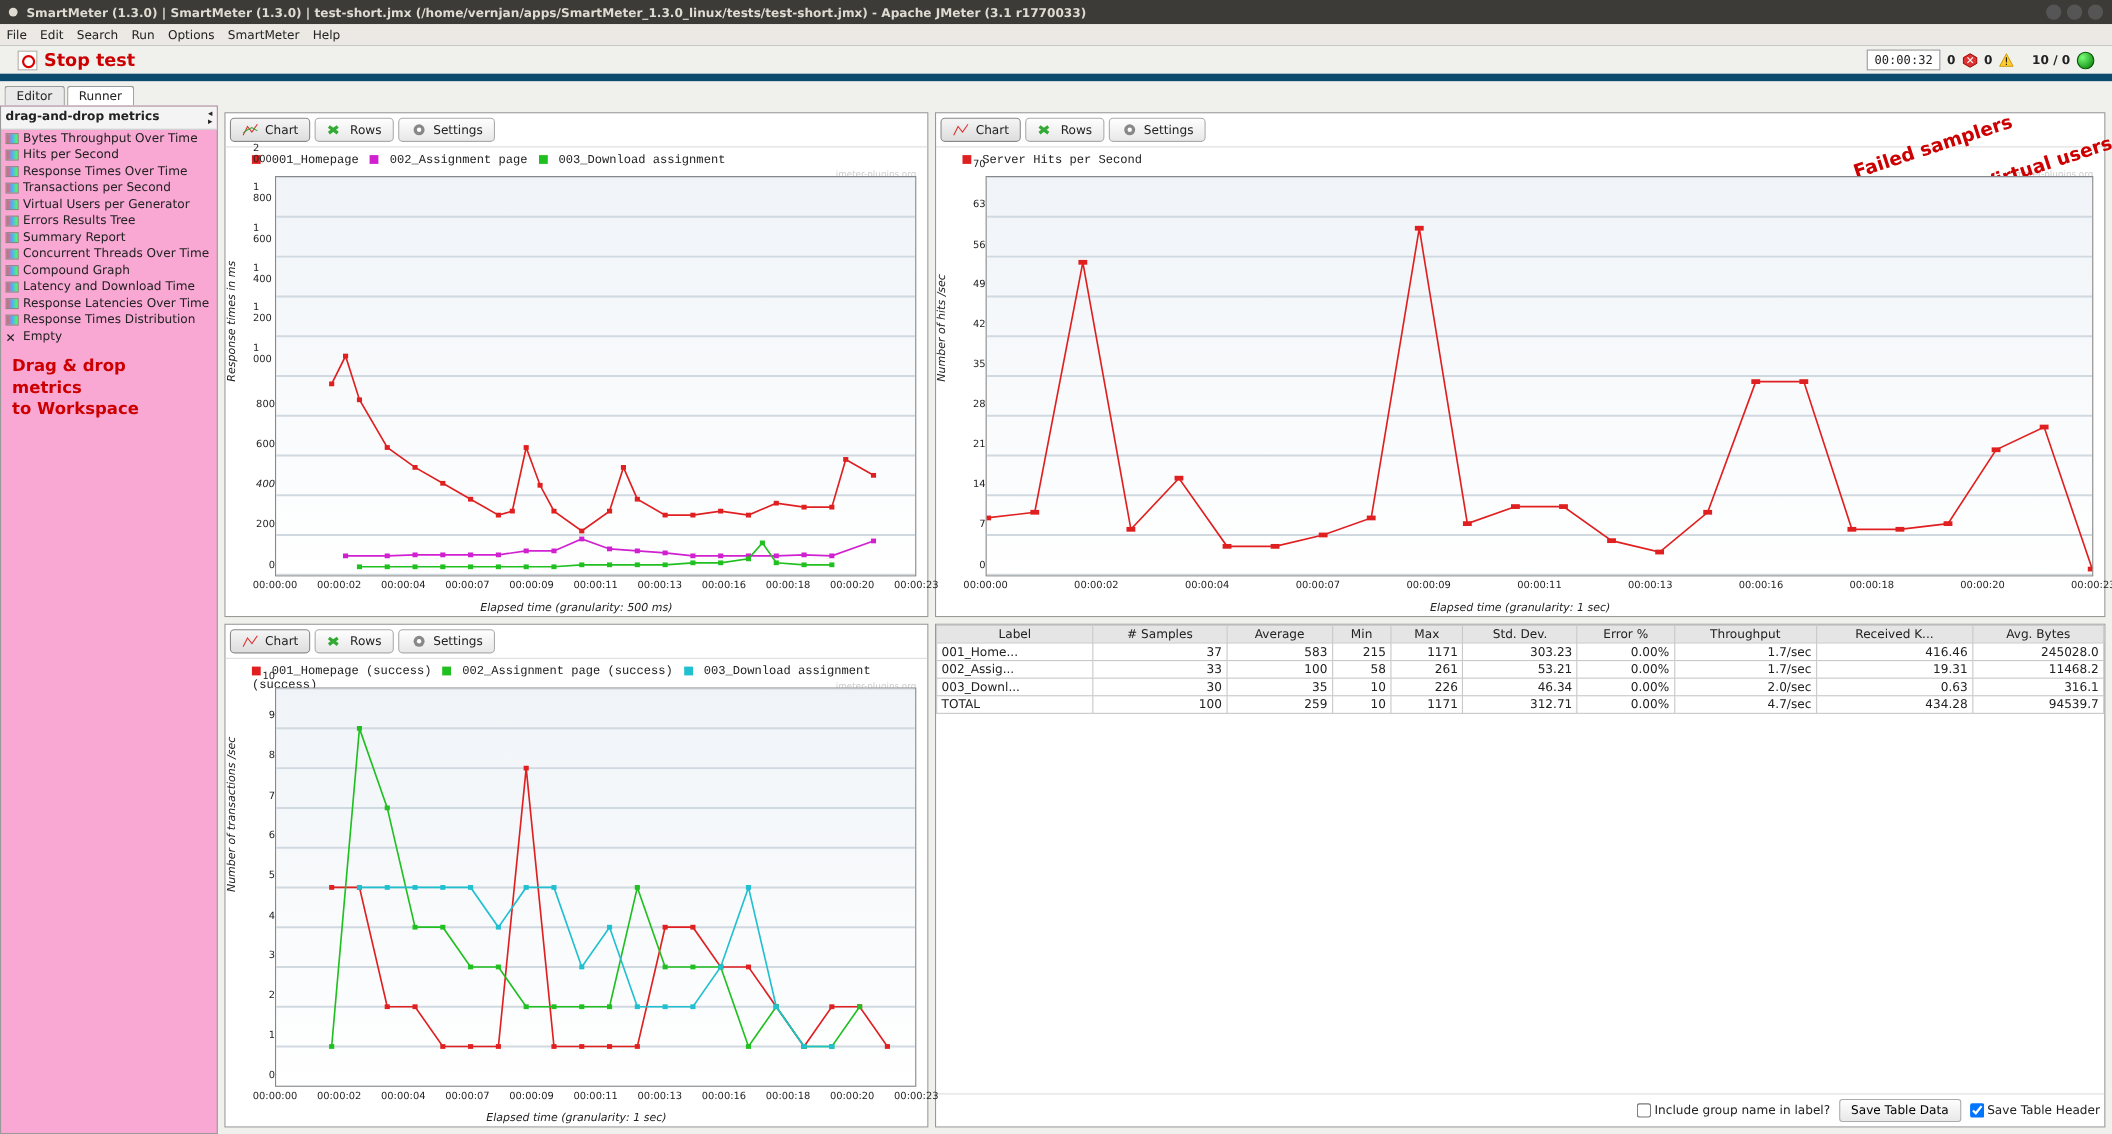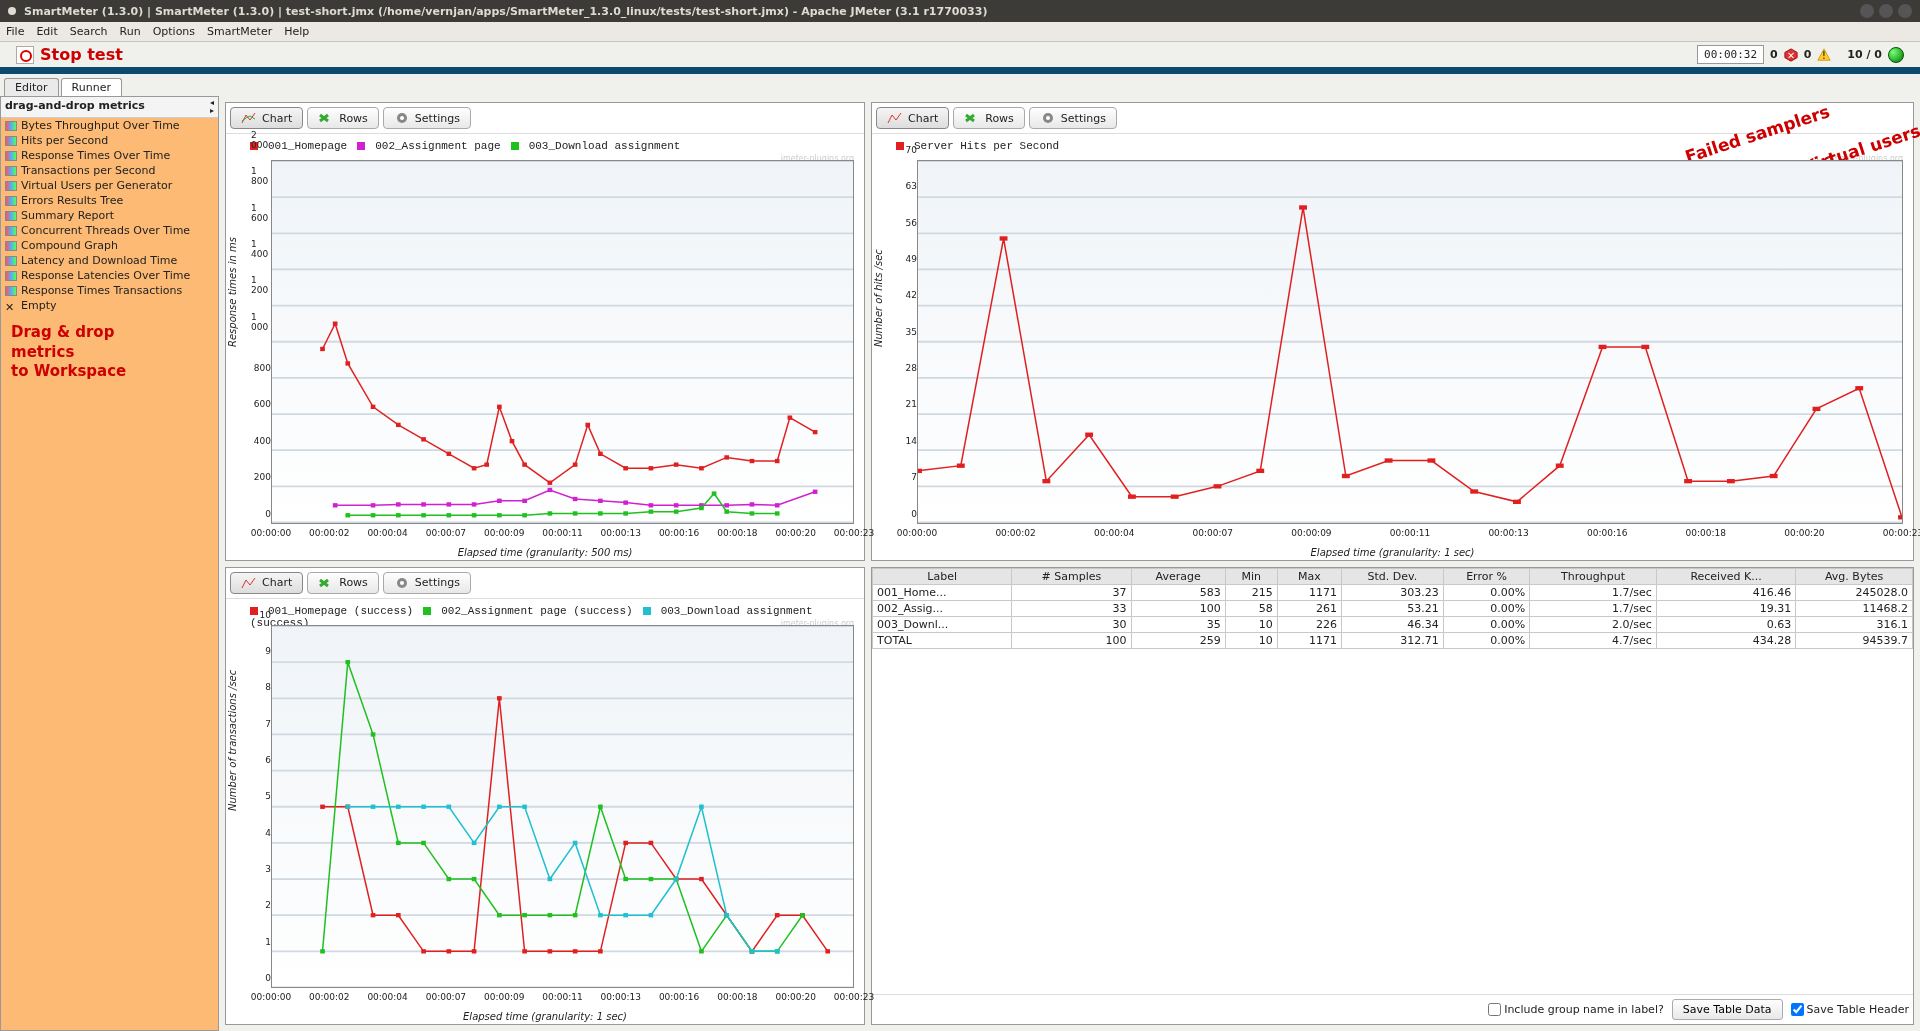--- a/index.html
+++ b/index.html
@@ -16,21 +16,21 @@
 .stop-test { color: #c00; font-weight: bold; font-size: 16px; }
 .toolbar-right { margin-left: auto; display: flex; align-items: center; gap: 6px; }
 .timer-box { border: 1px solid #999; background: #fff; padding: 2px 6px; font-family: monospace; }
 .status-icon { width: 14px; height: 14px; }
 .counts { font-weight: bold; }
 .green-dot { width: 16px; height: 16px; border-radius: 50%; background: radial-gradient(circle at 30% 30%, #7f7, #070); border: 1px solid #050; }
 .tabs-row { background: #f0f0ed; height: 22px; display: flex; align-items: flex-end; padding: 0 4px; }
 .tab { border: 1px solid #999; border-bottom: none; padding: 2px 10px; background: #eaeaea; margin-right: 2px; border-radius: 3px 3px 0 0; }
 .tab.active { background: #fff; }
 .main { display: flex; height: calc(100vh - 96px); }
-.sidebar { width: 219px; border: 1px solid #999; background: #fdba74; display: flex; flex-direction: column; position: relative; }
+.sidebar { width: 198px; border: 1px solid #999; background: #f9a8d4; display: flex; flex-direction: column; position: relative; }
 .sidebar-header { font-weight: bold; padding: 2px 4px; border-bottom: 1px solid #ccc; background: #f4f4f4; display: flex; }
 .sidebar-header .arrows { margin-left: auto; font-size: 8px; line-height: 8px; }
 .metric-item { padding: 1px 4px; display: flex; align-items: center; gap: 4px; }
 .metric-item .mi-icon { width: 12px; height: 10px; background: linear-gradient(to right, #f55, #5af, #5f5); border: 1px solid #888; }
 .metric-item.x .mi-icon { background: none; border: none; }
 .sidebar-annot { color: #c00; font-weight: bold; font-size: 15px; padding: 10px; line-height: 1.3; }
 .workspace { flex: 1; display: grid; grid-template-columns: 640px 1fr; grid-template-rows: 1fr 1fr; gap: 6px; padding: 6px; }
 .panel { border: 1px solid #999; background: #fff; display: flex; flex-direction: column; min-height: 0; }
 .panel-toolbar { display: flex; padding: 4px; gap: 4px; border-bottom: 1px solid #ddd; }
 .pbtn { border: 1px solid #aaa; border-radius: 4px; padding: 3px 10px; background: linear-gradient(#fefefe,#e8e8e8); display: flex; align-items: center; gap: 5px; }
@@ -153,21 +153,21 @@
         <div class="metric-item">
           <span class="mi-icon"></span>
           <span>Latency and Download Time</span>
         </div>
         <div class="metric-item">
           <span class="mi-icon"></span>
           <span>Response Latencies Over Time</span>
         </div>
         <div class="metric-item">
           <span class="mi-icon"></span>
-          <span>Response Times Transactions</span>
+          <span>Response Times Distribution</span>
         </div>
       </div>
     <div class="metric-item x">
         <span class="mi-icon">✕</span>
         <span>Empty</span>
       </div>
     <div class="sidebar-annot" id="side-annot">Drag &amp; drop<br>metrics<br>to Workspace</div>
   </div>
 
   <div class="workspace">
@@ -196,21 +196,21 @@
           </div>
       </div>
       <div class="chart-area">
           <div class="chart-legend"><span><span class="lg-sq" style="background:#e02020"></span>001_Homepage</span><span><span class="lg-sq" style="background:#d020d0"></span>002_Assignment page</span><span><span class="lg-sq" style="background:#20c020"></span>003_Download assignment</span></div>
         <div class="watermark">jmeter-plugins.org</div>
         <div class="annot-overlay" style="left:45%;top:24%;font-size:28px">Workspace</div>
       <div class="y-label">Response times in ms</div>
           <div class="y-axis">
             <div class="y-tick" style="bottom: 0%;">0</div>
             <div class="y-tick" style="bottom: 10%;">200</div>
-            <div class="y-tick" style="bottom: 20%;">400</div>
+            <div class="y-tick" style="bottom: 20%; font-style: italic;">400</div>
             <div class="y-tick" style="bottom: 30%;">600</div>
             <div class="y-tick" style="bottom: 40%; text-align: center;">800</div>
             <div class="y-tick" style="bottom: 50%;">1 000</div>
             <div class="y-tick" style="bottom: 60%;">1 200</div>
             <div class="y-tick" style="bottom: 70%;">1 400</div>
             <div class="y-tick" style="bottom: 80%;">1 600</div>
             <div class="y-tick" style="bottom: 90%;">1 800</div>
             <div class="y-tick" style="bottom: 100%;">2 000</div>
           </div>
           <div class="x-axis">

